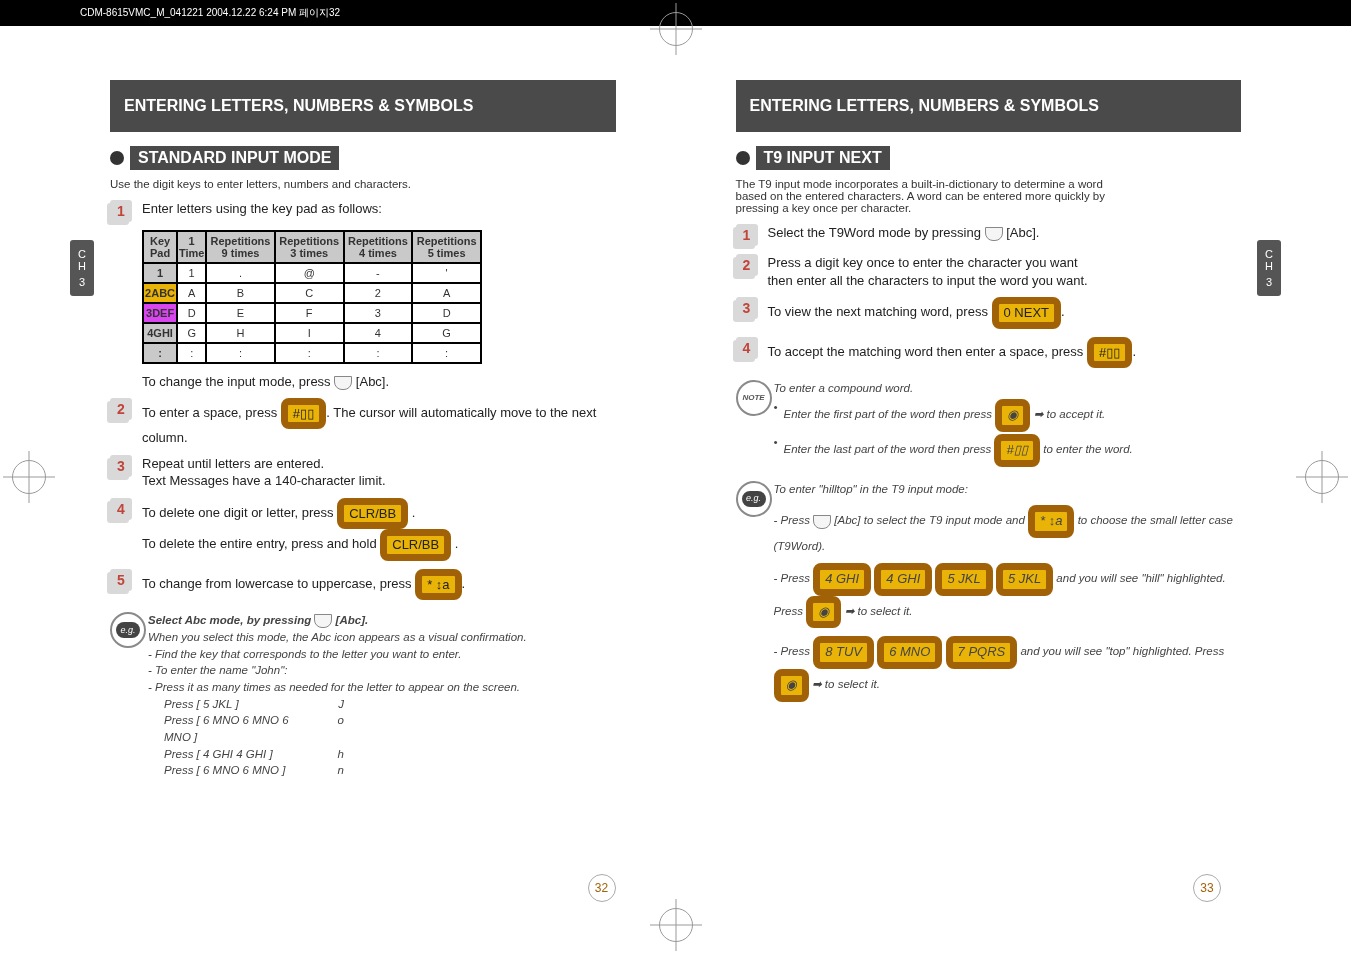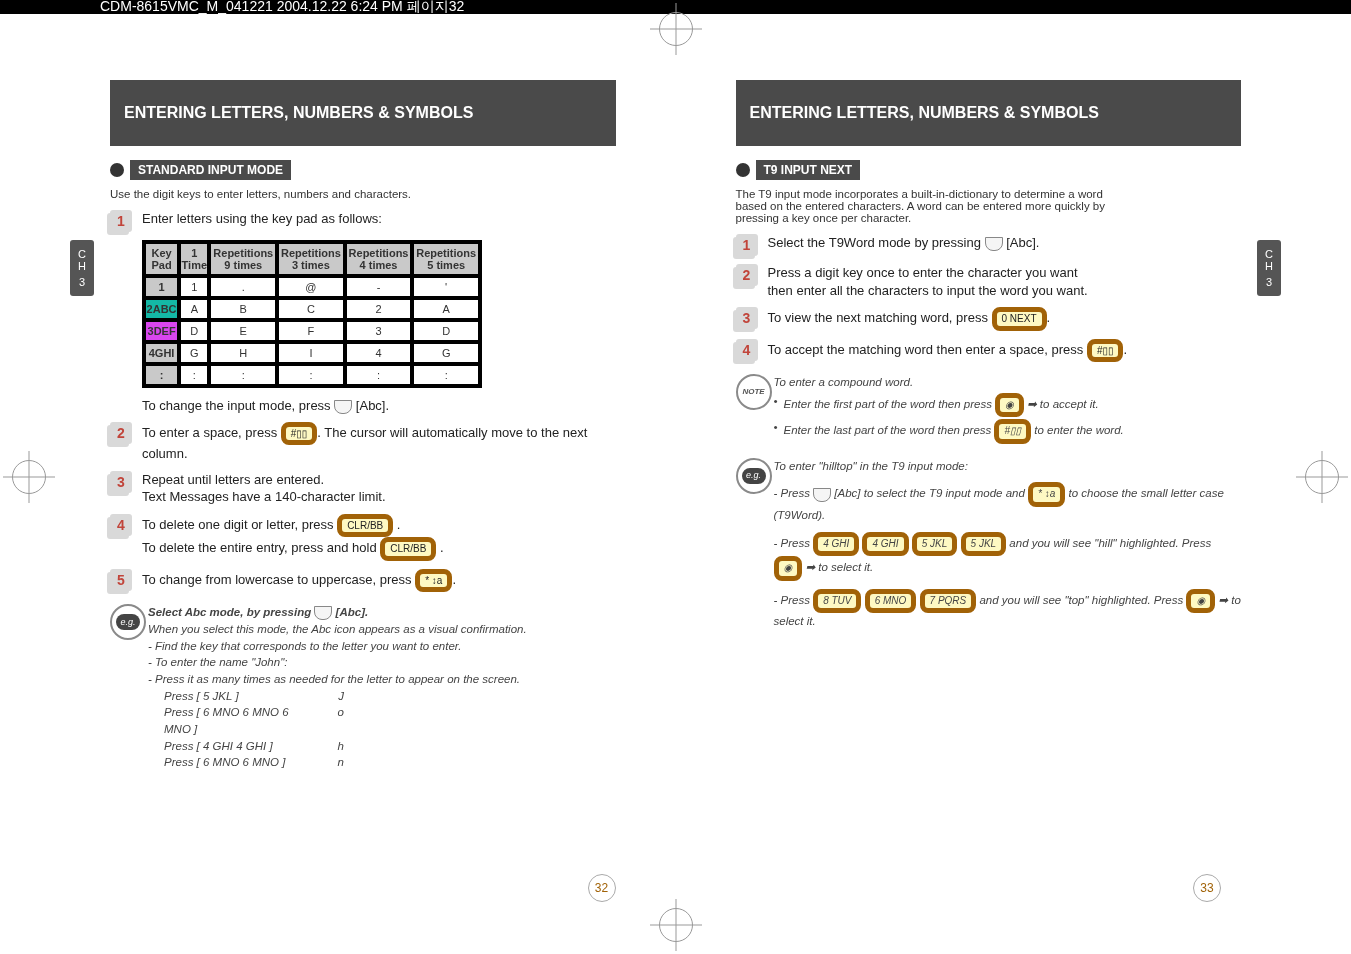--- a/index.html
+++ b/index.html
@@ -8,25 +8,25 @@
     background: #fff;
     width: 1351px;
     height: 954px;
     position: relative;
     color: #333;
     font-size: 12px;
   }
   .header-strip {
     position: absolute;
     top: 0; left: 0; right: 0;
-    height: 14px;
+    height: 26px;
     background: #000;
     color: #fff;
-    font-size: 14px;
-    padding-left: 100px;
+    font-size: 10px;
+    padding-left: 80px;
     display: flex;
     align-items: center;
   }
   .crop-top, .crop-bottom {
     position: absolute;
     left: 50%;
     transform: translateX(-50%);
   }
   .crop-top { top: 12px; }
   .crop-bottom { bottom: 12px; }
@@ -81,36 +81,36 @@
     border-radius: 3px;
   }
   .ch-tab-left { left: 70px; }
   .ch-tab-right { right: 70px; }
 
   .title-bar {
     background: #4a4a4a;
     color: #fff;
     font-weight: bold;
     font-size: 16px;
-    padding: 24px 14px;
+    padding: 17px 14px;
     margin-bottom: 14px;
   }
   .mode-label {
     display: inline-flex;
     align-items: center;
     margin-bottom: 8px;
   }
   .mode-dot {
     width: 14px; height: 14px; border-radius: 50%; background: #333; margin-right: 6px;
   }
   .mode-text {
     background: #4a4a4a;
     color: #fff;
     font-weight: bold;
-    font-size: 12px;
+    font-size: 16px;
     padding: 3px 8px;
   }
   .intro { font-size: 11.5px; margin-bottom: 10px; }
   .step {
     display: flex;
     align-items: flex-start;
     margin: 8px 0;
   }
   .step-num {
     width: 22px; height: 22px;
@@ -138,33 +138,33 @@
   .step-text { font-size: 13px; color: #222; line-height: 1.35; }
   .indent-sub { margin-left: 32px; font-size: 13px; color: #222; margin-bottom: 8px; }
 
   table.kp {
     border-collapse: collapse;
     width: 340px;
     margin: 8px 0 10px 32px;
     font-size: 11px;
   }
   table.kp th, table.kp td {
-    border: 4px solid #000000;
+    border: 2px solid #000000;
     padding: 3px 0;
     text-align: center;
   }
   table.kp th { background: #c9c9c9; font-weight: bold; }
 
   .key-icon {
     display: inline-block;
-    border: 5px solid #a16207;
+    border: 7px solid #a16207;
     border-radius: 8px;
     padding: 0 5px;
-    font-size: 10px;
-    background: #fef9c3;
+    font-size: 13px;
+    background: #eab308;
     vertical-align: middle;
   }
   .soft-key {
     display: inline-block;
     width: 18px; height: 14px;
     border: 1px solid #888;
     border-radius: 0 0 8px 8px;
     position: relative;
     vertical-align: middle;
     background: #f5f5f5;
@@ -288,21 +288,21 @@
       <tbody id="kp-body">
           <tr>
             <th style="background: rgb(201, 201, 201);">1</th>
             <td>1</td>
             <td>.</td>
             <td>@</td>
             <td>-</td>
             <td>'</td>
           </tr>
           <tr>
-            <th style="background: #14b8a6;">2ABC</th>
+            <th style="background: #eab308;">2ABC</th>
             <td>A</td>
             <td>B</td>
             <td>C</td>
             <td>2</td>
             <td>A</td>
           </tr>
           <tr>
             <th style="background: #d946ef;">3DEF</th>
             <td>D</td>
             <td>E</td>

